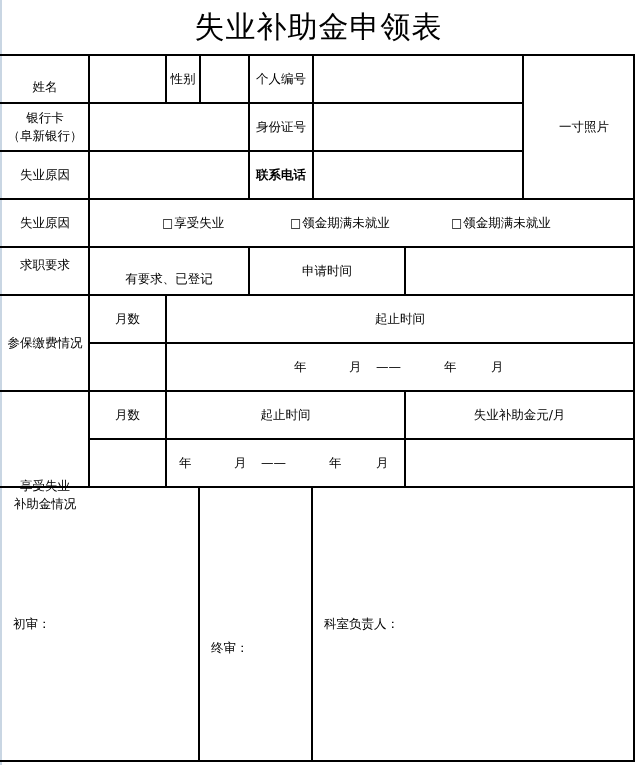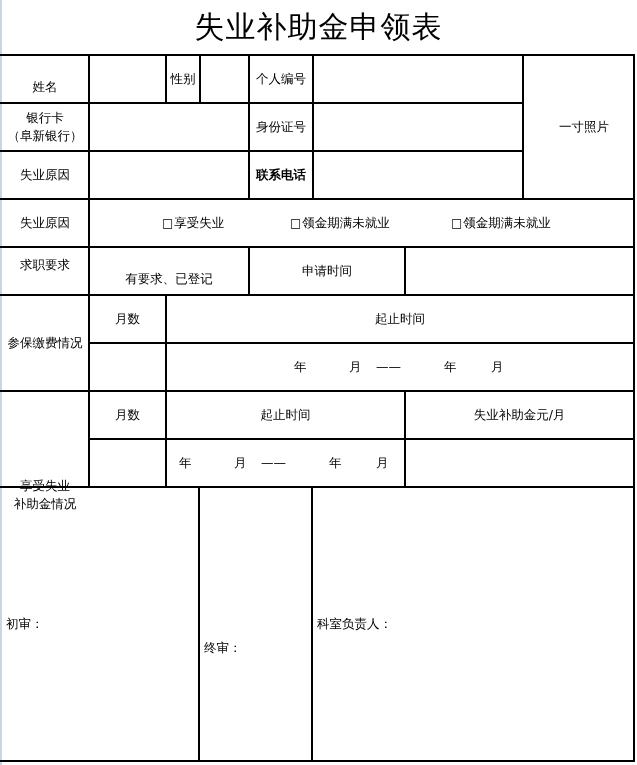--- a/index.html
+++ b/index.html
@@ -19,21 +19,21 @@
       display: flex; align-items: center; justify-content: center;
       font-family: "DejaVu Serif", "Liberation Serif", serif;
       font-size: 30px; letter-spacing: 1px;
     }
     .cell {
       position: absolute;
       display: flex; align-items: center; justify-content: center;
       text-align: center; line-height: 18px;
       font-size: 12.5px;
     }
-    .cell.left { justify-content: flex-start; padding-left: 4px; }
+    .cell.left { justify-content: flex-start; padding-left: 11px; }
     .hline, .vline { position: absolute; background: #000; }
     .hline { height: 2px; }
     .vline { width: 2px; }
     .opt { display: inline-flex; align-items: center; }
     .box { font-size: 12px; margin-right: 1px; }
     .date-row { position: absolute; font-size: 12.5px; }
     .date-row span { position: absolute; top: 0; white-space: nowrap; }
   </style>
 </head>
 <body>

